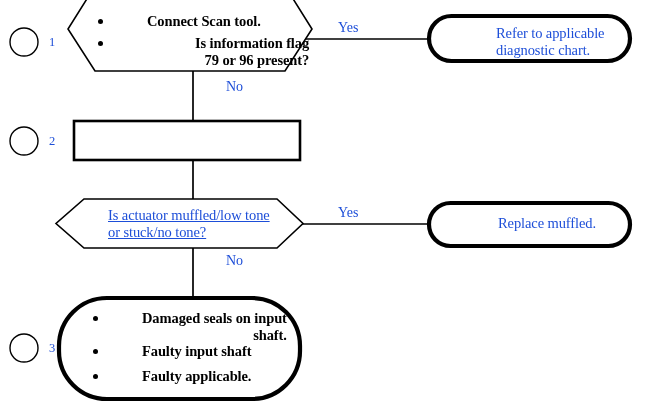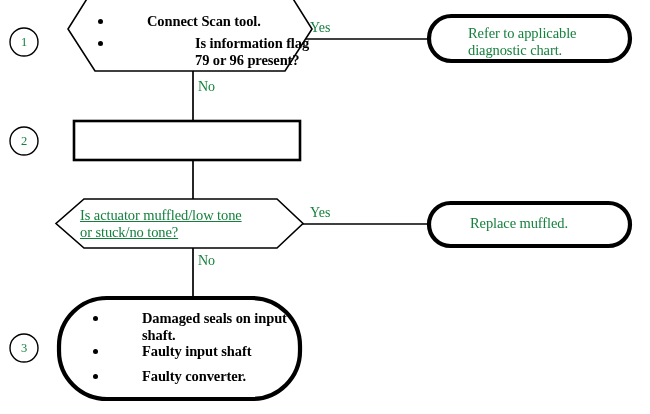--- a/index.html
+++ b/index.html
@@ -44,24 +44,25 @@
     stroke-width: 1.7;
     fill: none;
   }
   .step-circle {
     fill: #ffffff;
     stroke: #000000;
     stroke-width: 1.4;
   }
   .txt {
     position: absolute;
-    color: #15803d;
+    color: #1d4ed8;
     font-family: "Liberation Serif", "DejaVu Serif", serif;
     line-height: 1.14;
     white-space: pre;
+    margin-left: 28px;
   }
   .node-text {
     font-size: 14.5px;
     font-weight: 700;
     letter-spacing: -0.1px;
   }
   .node-text-plain {
     font-size: 14.5px;
     font-weight: 400;
     letter-spacing: -0.1px;
@@ -72,20 +73,21 @@
   }
   .step-num {
     font-size: 12.5px;
     font-weight: 400;
     text-align: center;
   }
   .bullet-row {
     position: absolute;
     display: flex;
     align-items: flex-start;
+    text-align: right;
   }
   .bullet-dot {
     width: 5px;
     height: 5px;
     border-radius: 50%;
     background: #000000;
     margin-top: 6px;
     flex: 0 0 auto;
   }
   .bullet-text {
@@ -159,21 +161,21 @@
     <span class="bullet-dot"></span>
     <span class="bullet-text">Faulty input shaft</span>
   </div>
   <div class="bullet-row" style="left:93px; top:310px;">
     <span class="bullet-dot"></span>
     <span class="bullet-text">Damaged seals on input
 shaft.</span>
   </div>
   <div class="bullet-row" style="left:93px; top:368px;">
     <span class="bullet-dot"></span>
-    <span class="bullet-text">Faulty converter.</span>
+    <span class="bullet-text">Faulty applicable.</span>
   </div>
 
   <div class="txt edge-label" style="left:310px; top:20px;">Yes</div>
   <div class="txt edge-label" style="left:198px; top:79px;">No</div>
   <div class="txt edge-label" style="left:310px; top:205px;">Yes</div>
   <div class="txt edge-label" style="left:198px; top:253px;">No</div>
 
 </div>
 
 </body></html>

